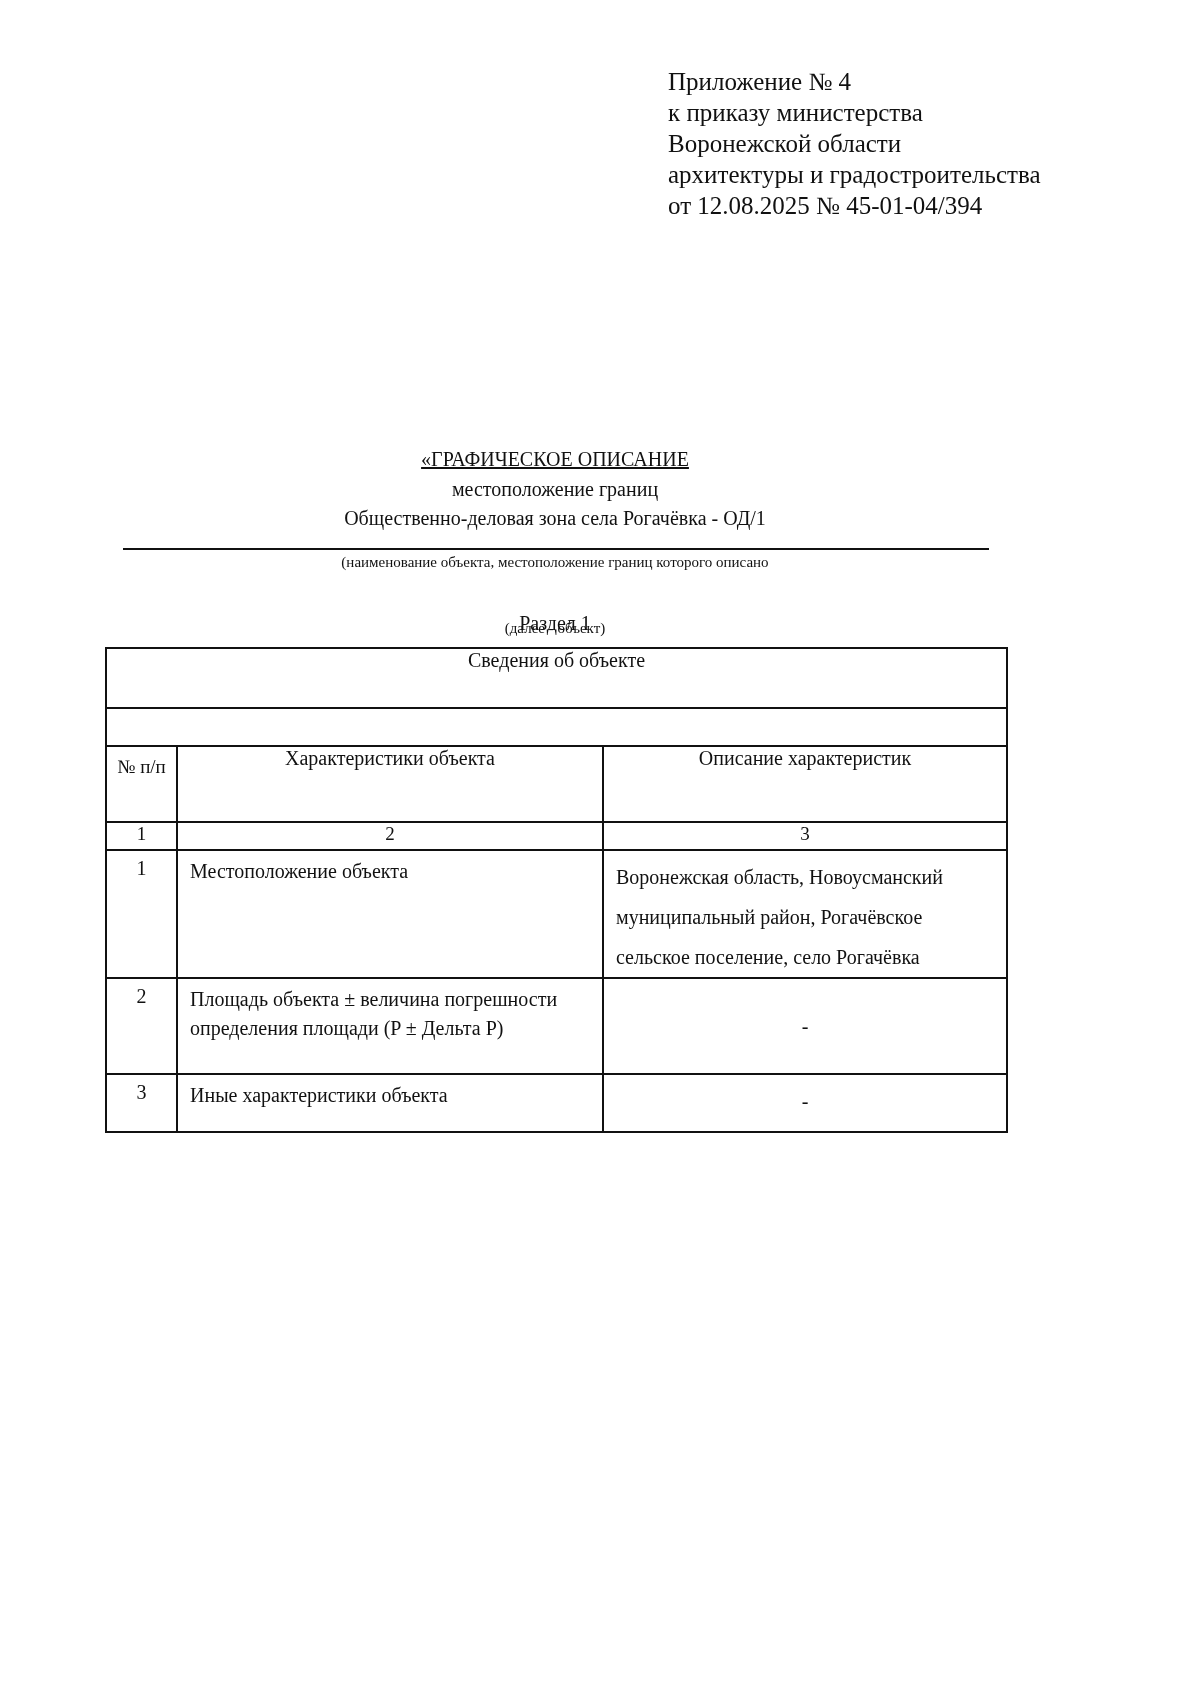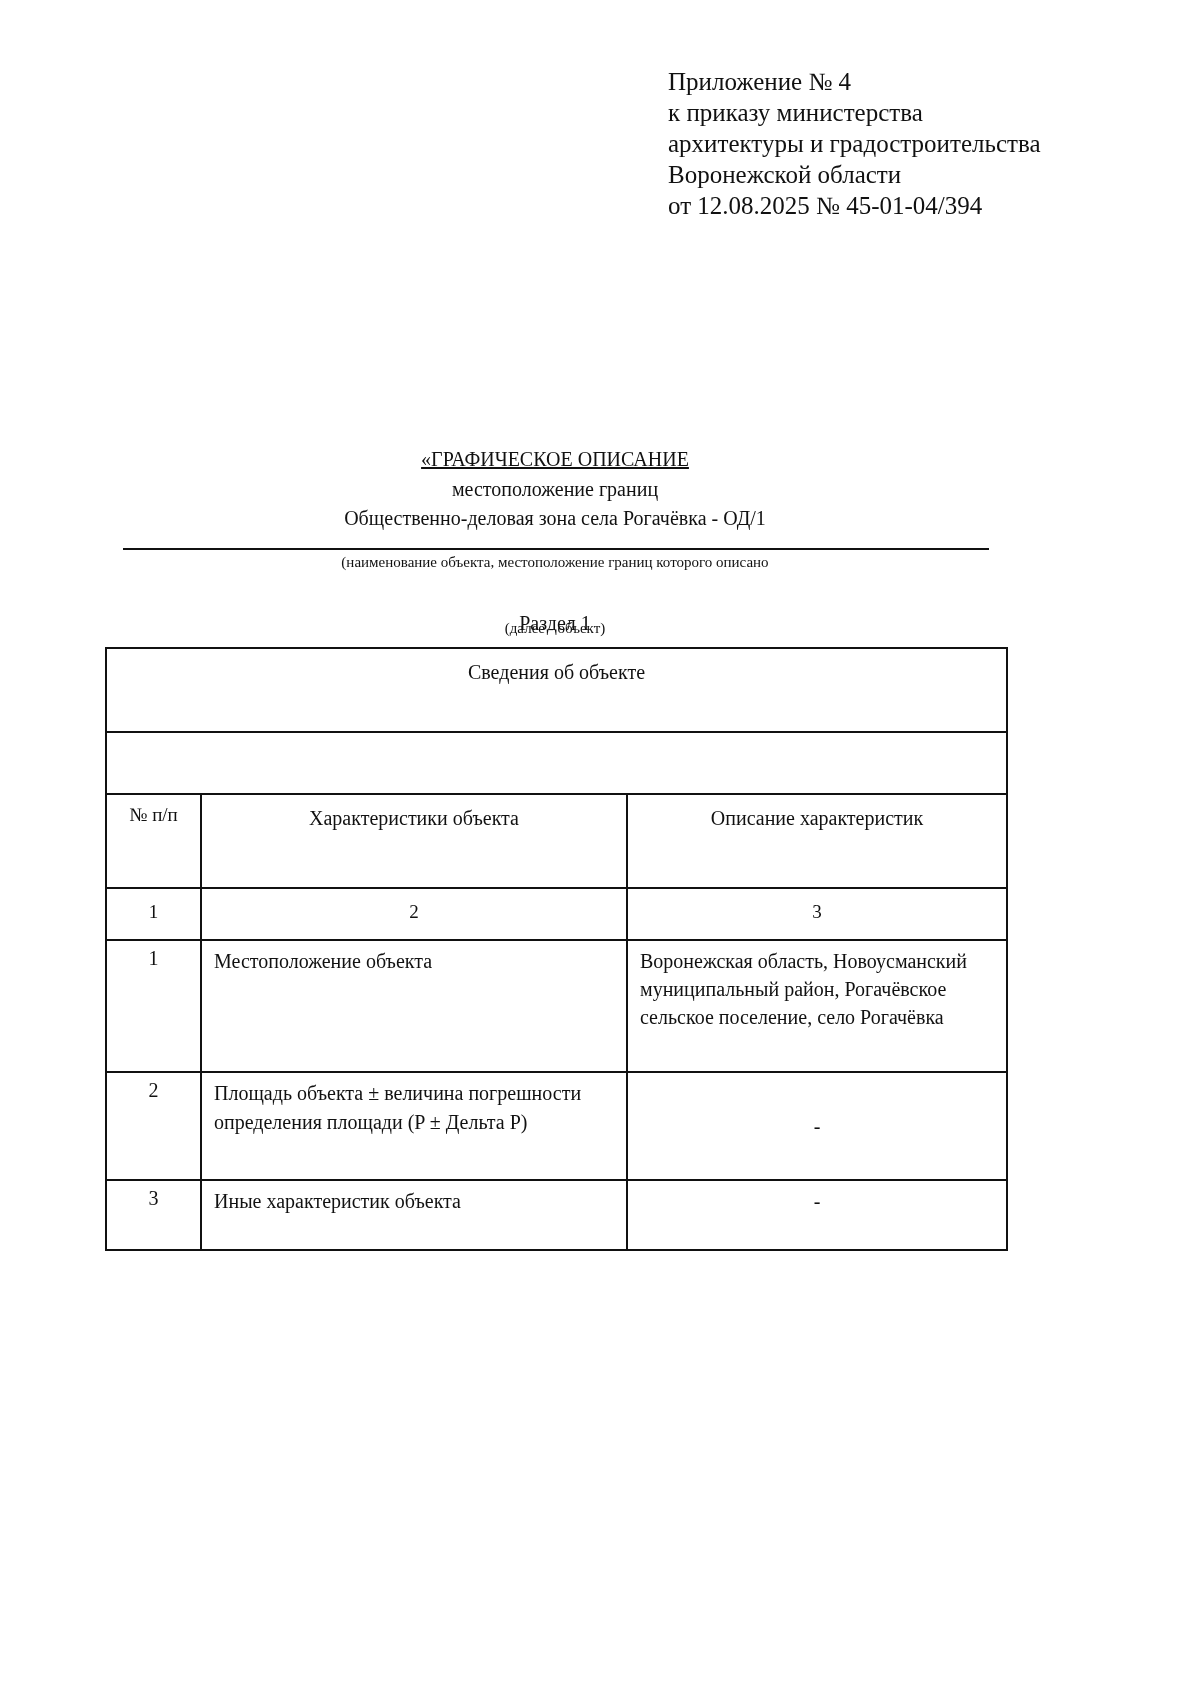--- a/index.html
+++ b/index.html
@@ -45,44 +45,44 @@
       position: absolute;
       left: 105px;
       top: 647px;
       width: 903px;
       border-collapse: collapse;
       font-size: 20px;
     }
     table.main td {
       border: 2px solid #111;
       vertical-align: top;
-      padding: 12px;
+      padding: 0;
     }
     .r-title td { height: 58px; text-align: center; vertical-align: middle; }
     .r-blank td { height: 36px; }
     .r-head td { height: 68px; vertical-align: middle; text-align: center; }
     .r-nums td { height: 26px; text-align: center; vertical-align: middle; font-size: 19px; }
     .r-1 td { height: 112px; }
     .r-2 td { height: 88px; }
     .r-3 td { height: 50px; }
     .c-num { width: 69px; text-align: center; padding-top: 6px !important; }
     .c-char { width: 400px; padding: 6px 12px 0 12px !important; line-height: 29px; margin-left: 36px; }
-    .c-desc { padding: 6px 12px 0 12px !important; line-height: 28px; }
+    .c-desc { padding: 6px 12px 0 12px !important; line-height: 40px; }
     .c-desc.center { text-align: center; vertical-align: middle; padding-top: 0 !important; }
     .c-desc.center-top { text-align: center; }
     .hdr-num { line-height: 28px; font-size: 19px; }
   </style>
 </head>
 <body>
 
 <div class="header-block">
   <div>Приложение № 4</div>
   <div>к приказу министерства</div>
+  <div>Воронежской области</div>
   <div>архитектуры и градостроительства</div>
-  <div>Воронежской области</div>
   <div>от 12.08.2025 № 45-01-04/394</div>
 </div>
 
 <div class="center-line title">«ГРАФИЧЕСКОЕ ОПИСАНИЕ</div>
 <div class="center-line subtitle1">местоположение границ</div>
 <div class="center-line subtitle2">Общественно-деловая зона села Рогачёвка - ОД/1</div>
 <div class="rule"></div>
 <div class="center-line caption1">(наименование объекта, местоположение границ которого описано</div>
 <div class="center-line caption2">(далее - объект)</div>
 <div class="center-line section">Раздел 1</div>
@@ -110,17 +110,17 @@
     <td class="c-char">Местоположение объекта</td>
     <td class="c-desc">Воронежская область, Новоусманский муниципальный район, Рогачёвское сельское поселение, село Рогачёвка</td>
   </tr>
   <tr class="r-2">
     <td class="c-num">2</td>
     <td class="c-char">Площадь объекта ± величина погрешности определения площади (P ± Дельта P)</td>
     <td class="c-desc center">-</td>
   </tr>
   <tr class="r-3">
     <td class="c-num">3</td>
-    <td class="c-char">Иные характеристик объекта</td>
+    <td class="c-char">Иные характеристики объекта</td>
     <td class="c-desc center-top">-</td>
   </tr>
 </tbody>
   </table>
 
 </body></html>

